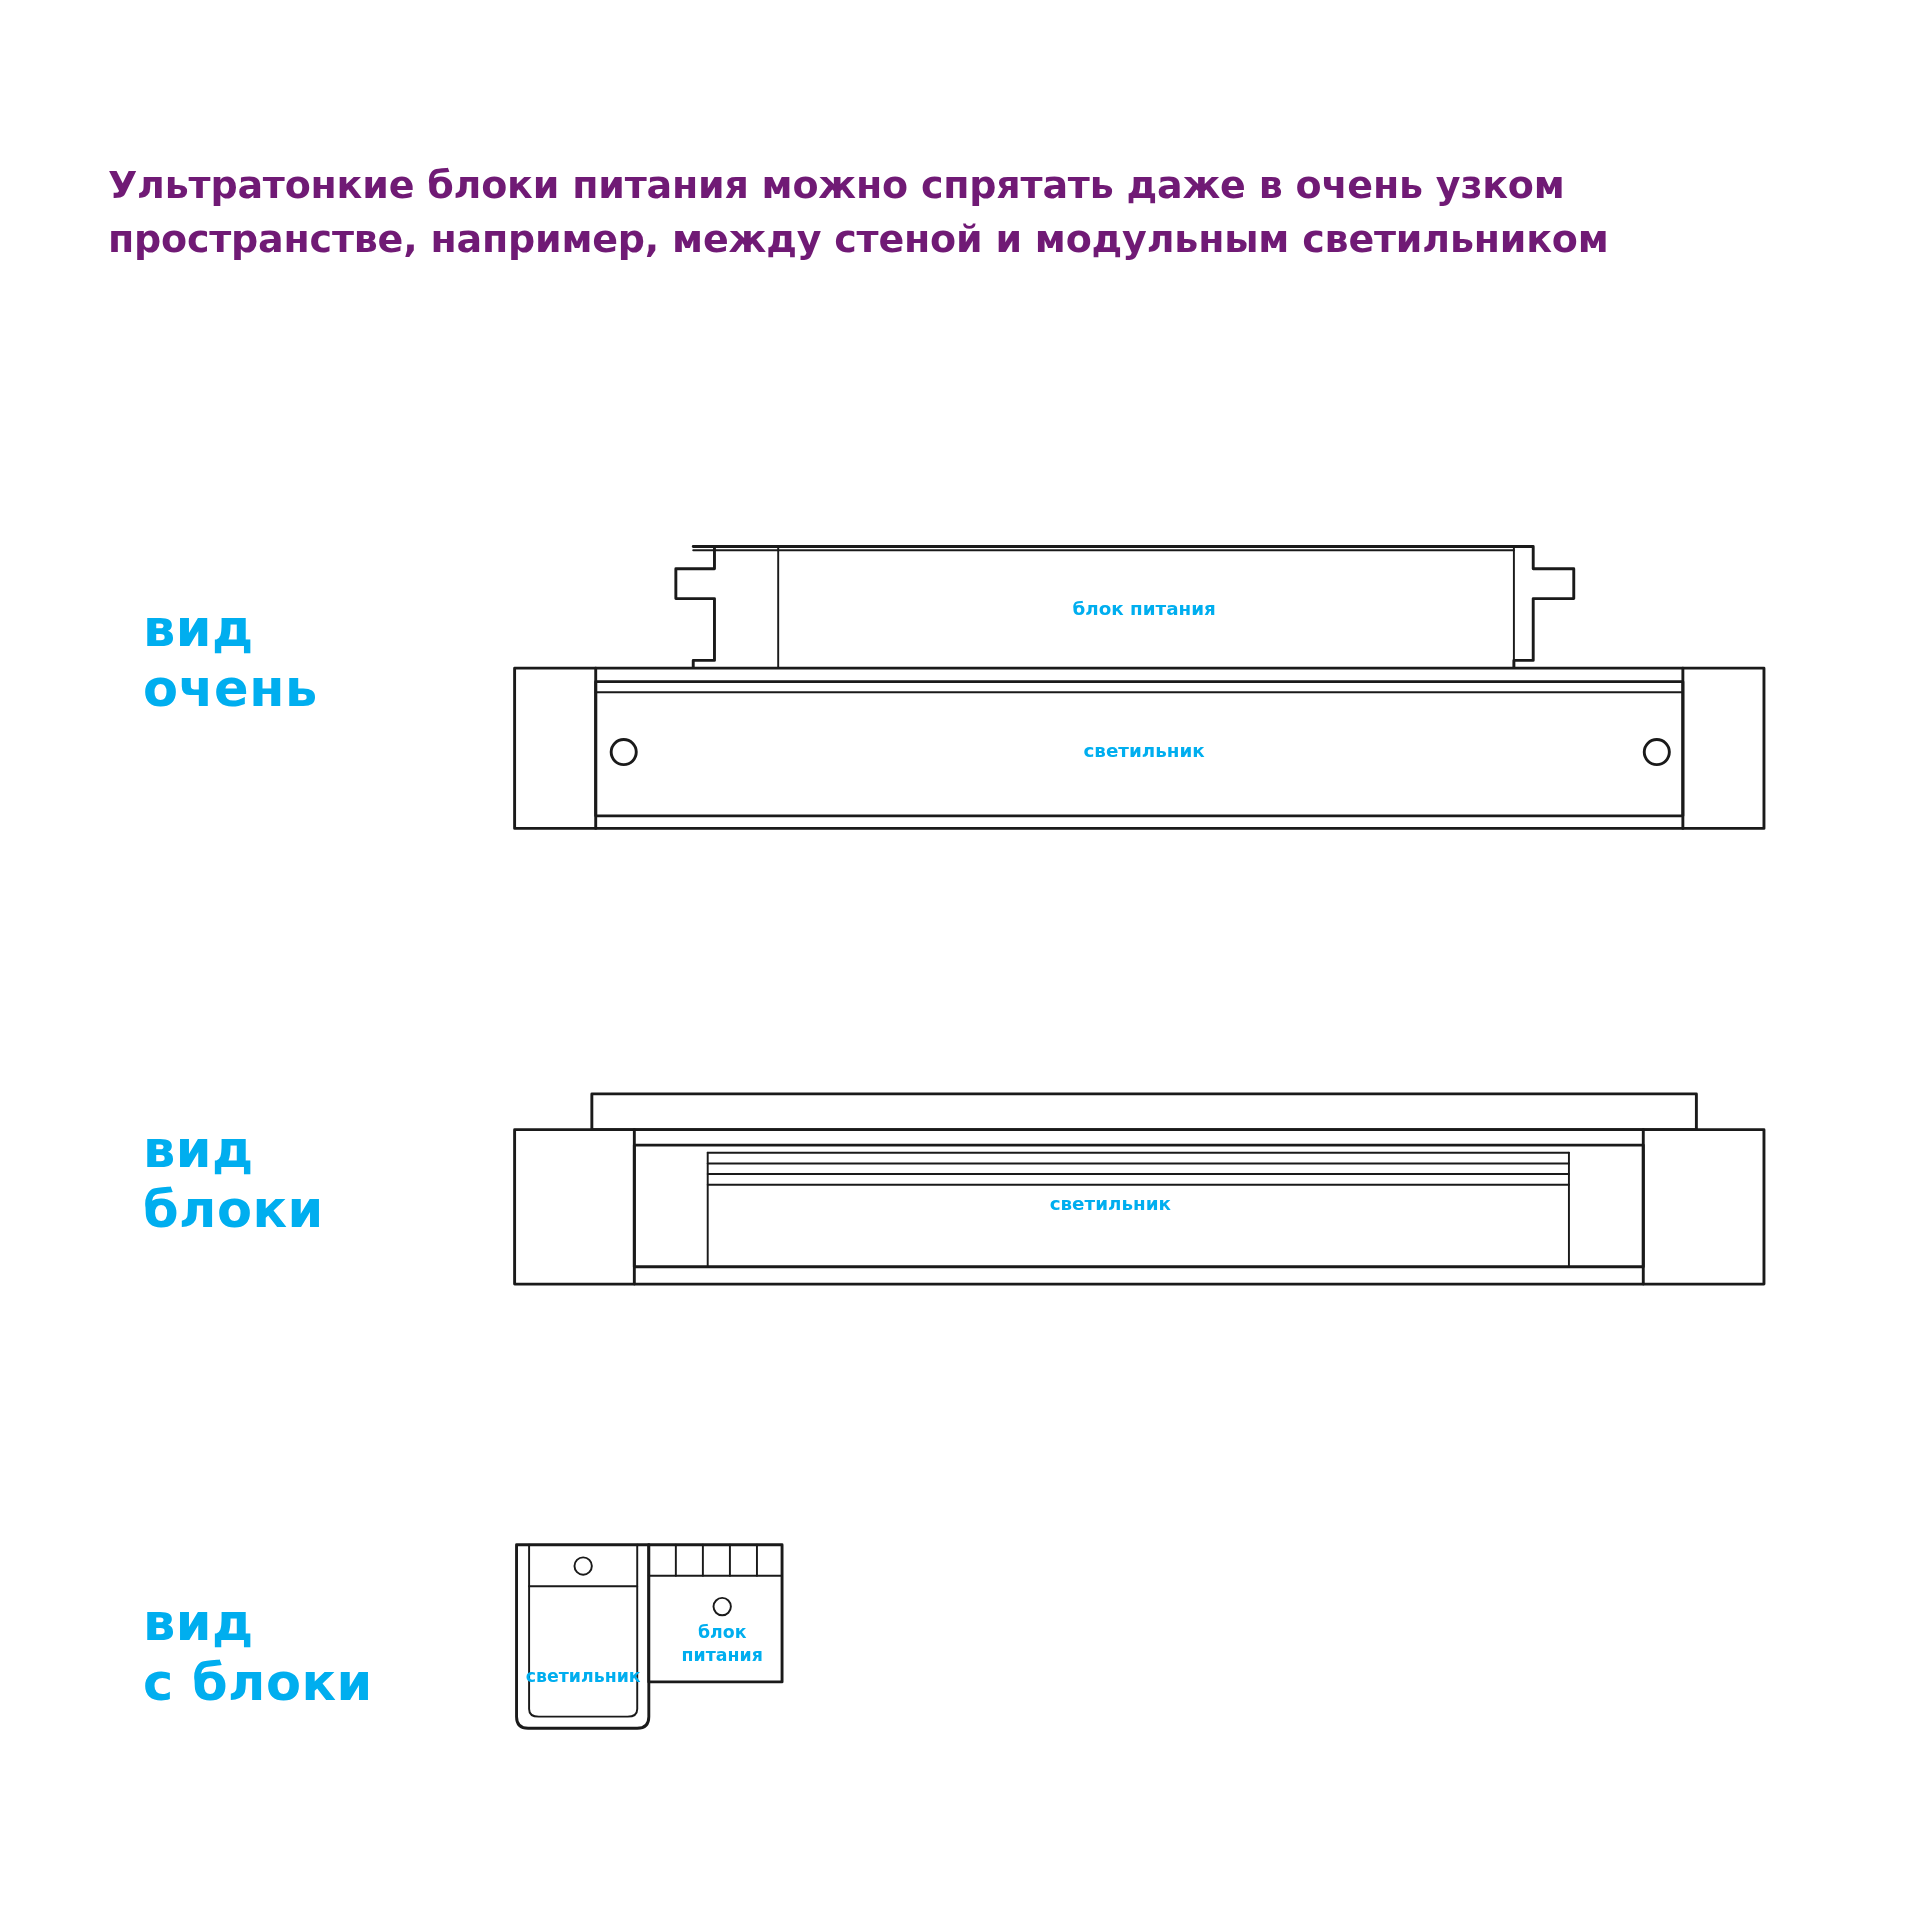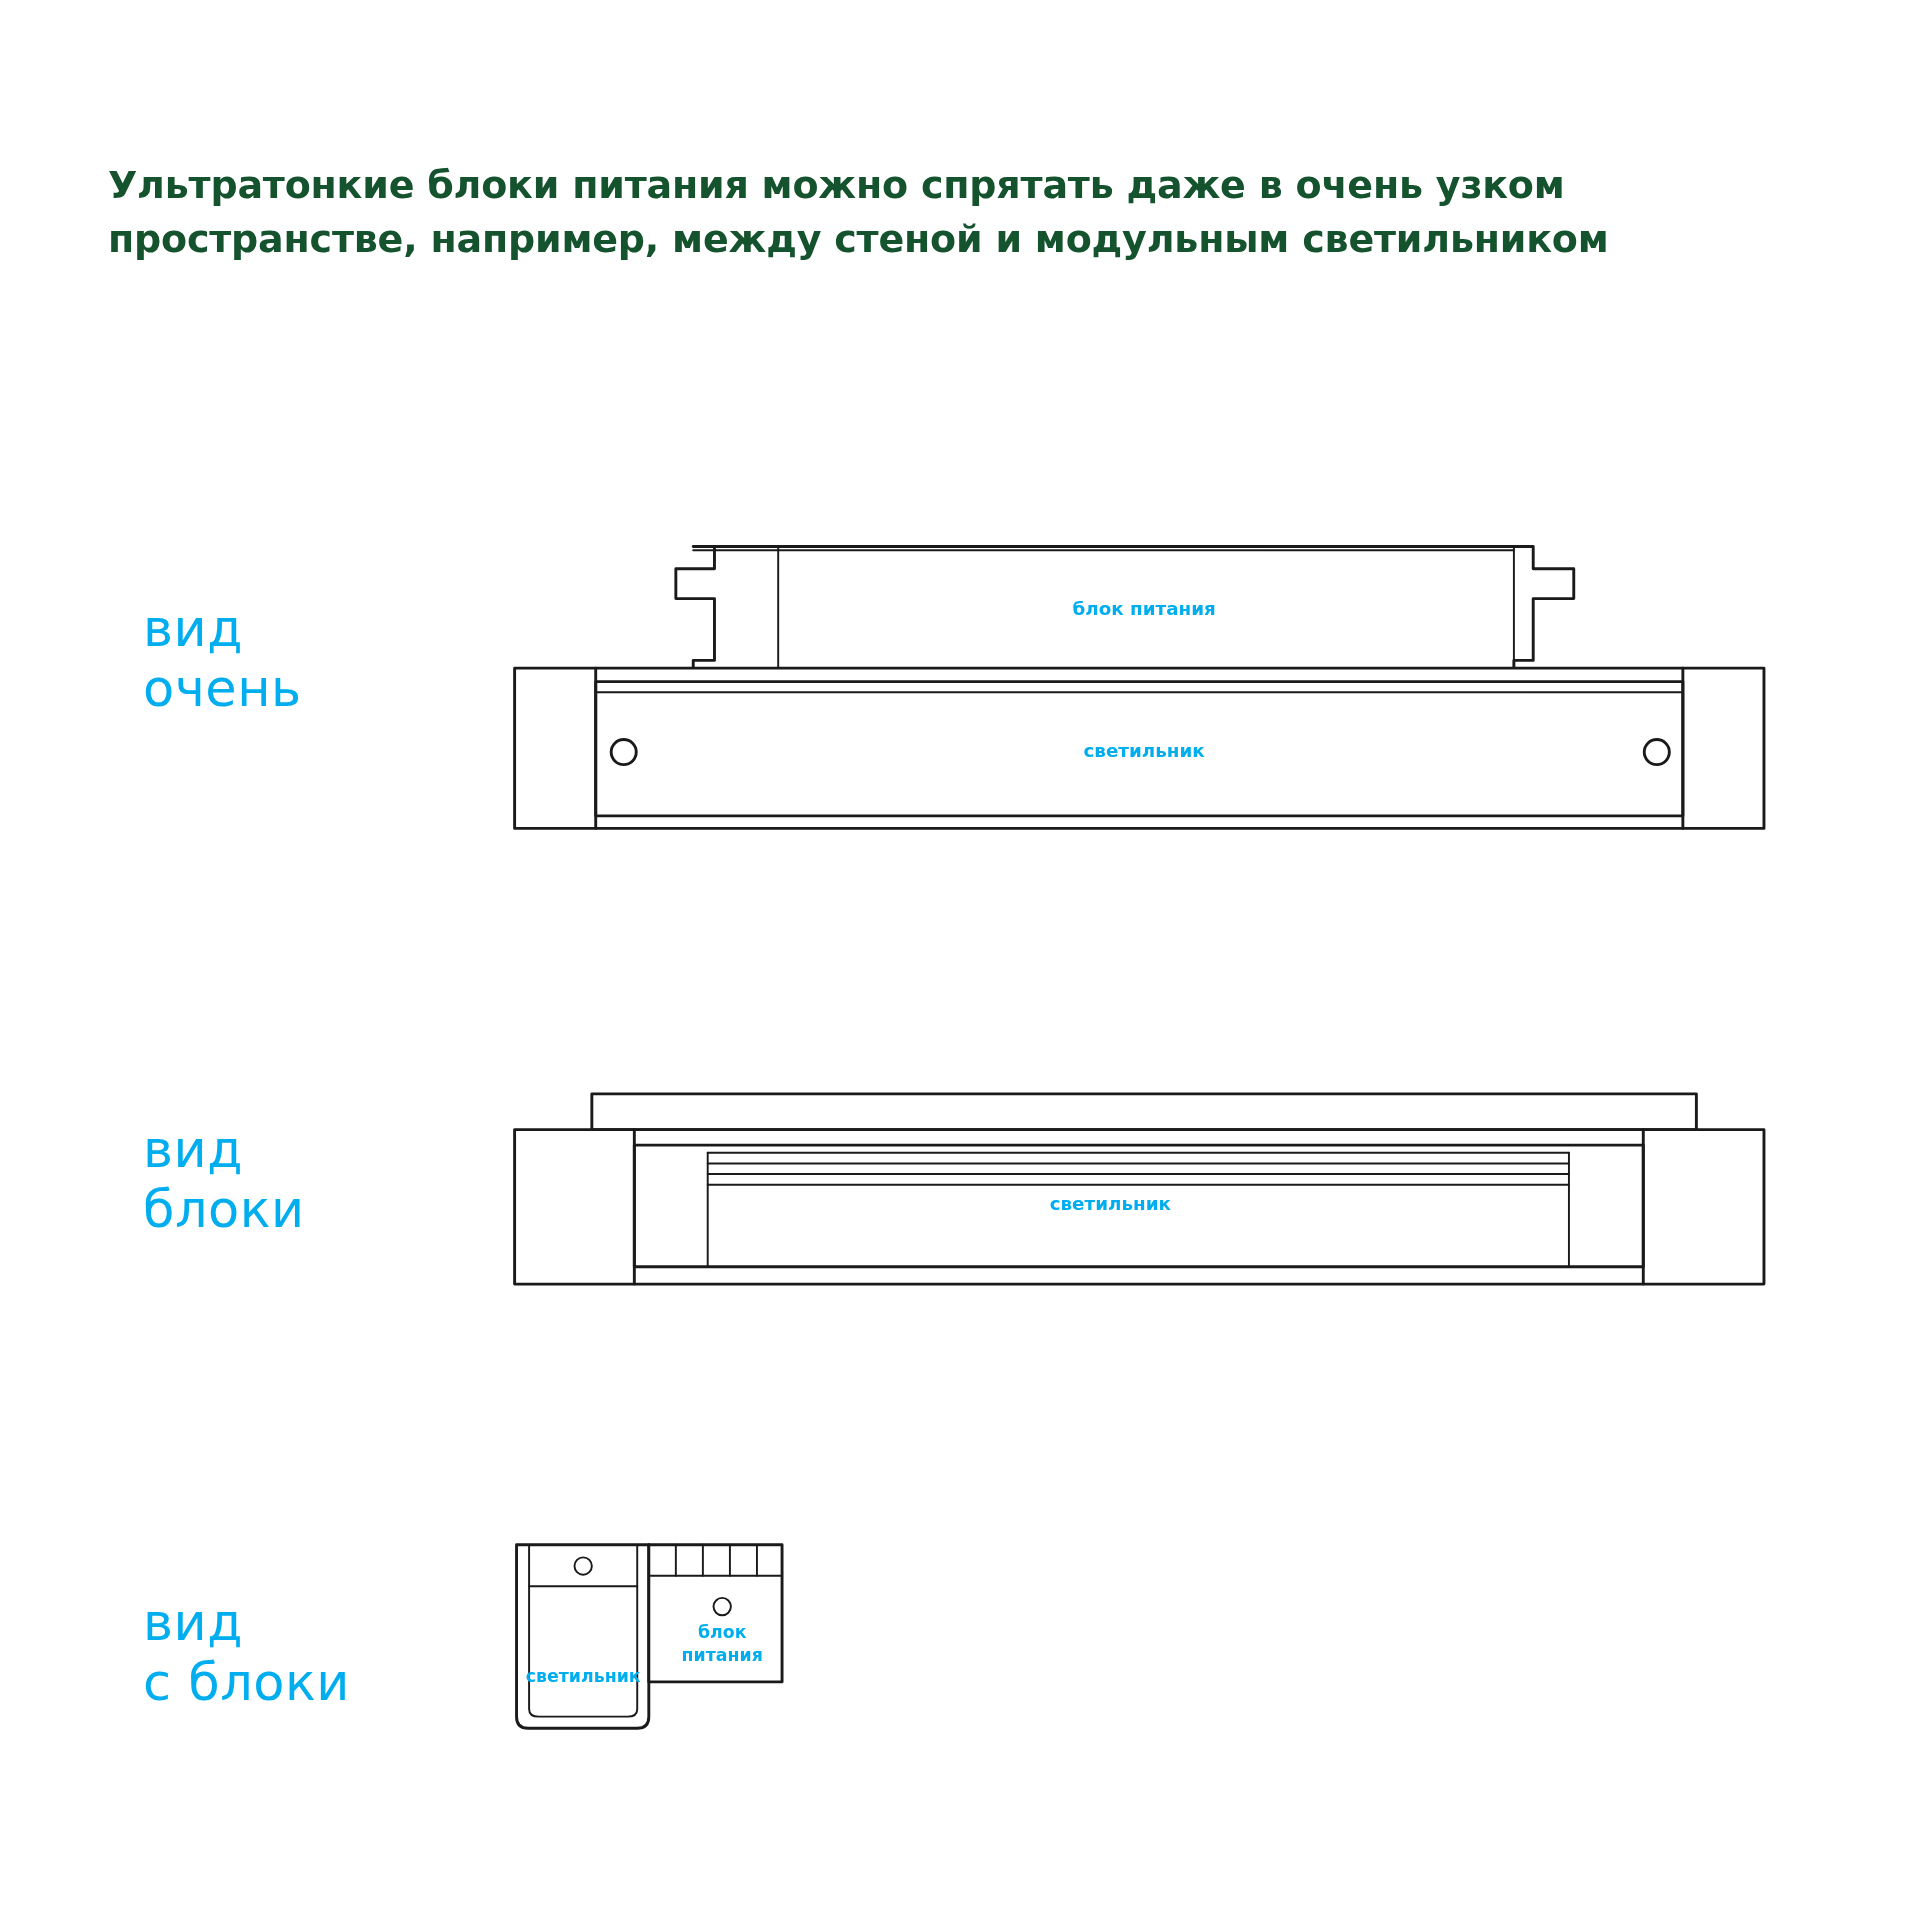--- a/index.html
+++ b/index.html
@@ -15,27 +15,27 @@
     overflow: hidden;
   }
   .heading {
     position: absolute;
     left: 108px;
     top: 159px;
     width: 1670px;
     font-size: 38px;
     font-weight: bold;
     line-height: 1.42;
-    color: #14532d;
+    color: #701a75;
     letter-spacing: -0.2px;
   }
   .view-label {
     position: absolute;
     color: #00AEEF;
-    font-weight: normal;
+    font-weight: bold;
     font-size: 51px;
     line-height: 1.18;
     letter-spacing: 0.5px;
   }
   .view-label .l2 { display: block; }
   #label-top   { left: 143px; top: 599px; }
   #label-side  { left: 143px; top: 1120px; }
   #label-end   { left: 143px; top: 1593px; }
 
   .svg-stage {

